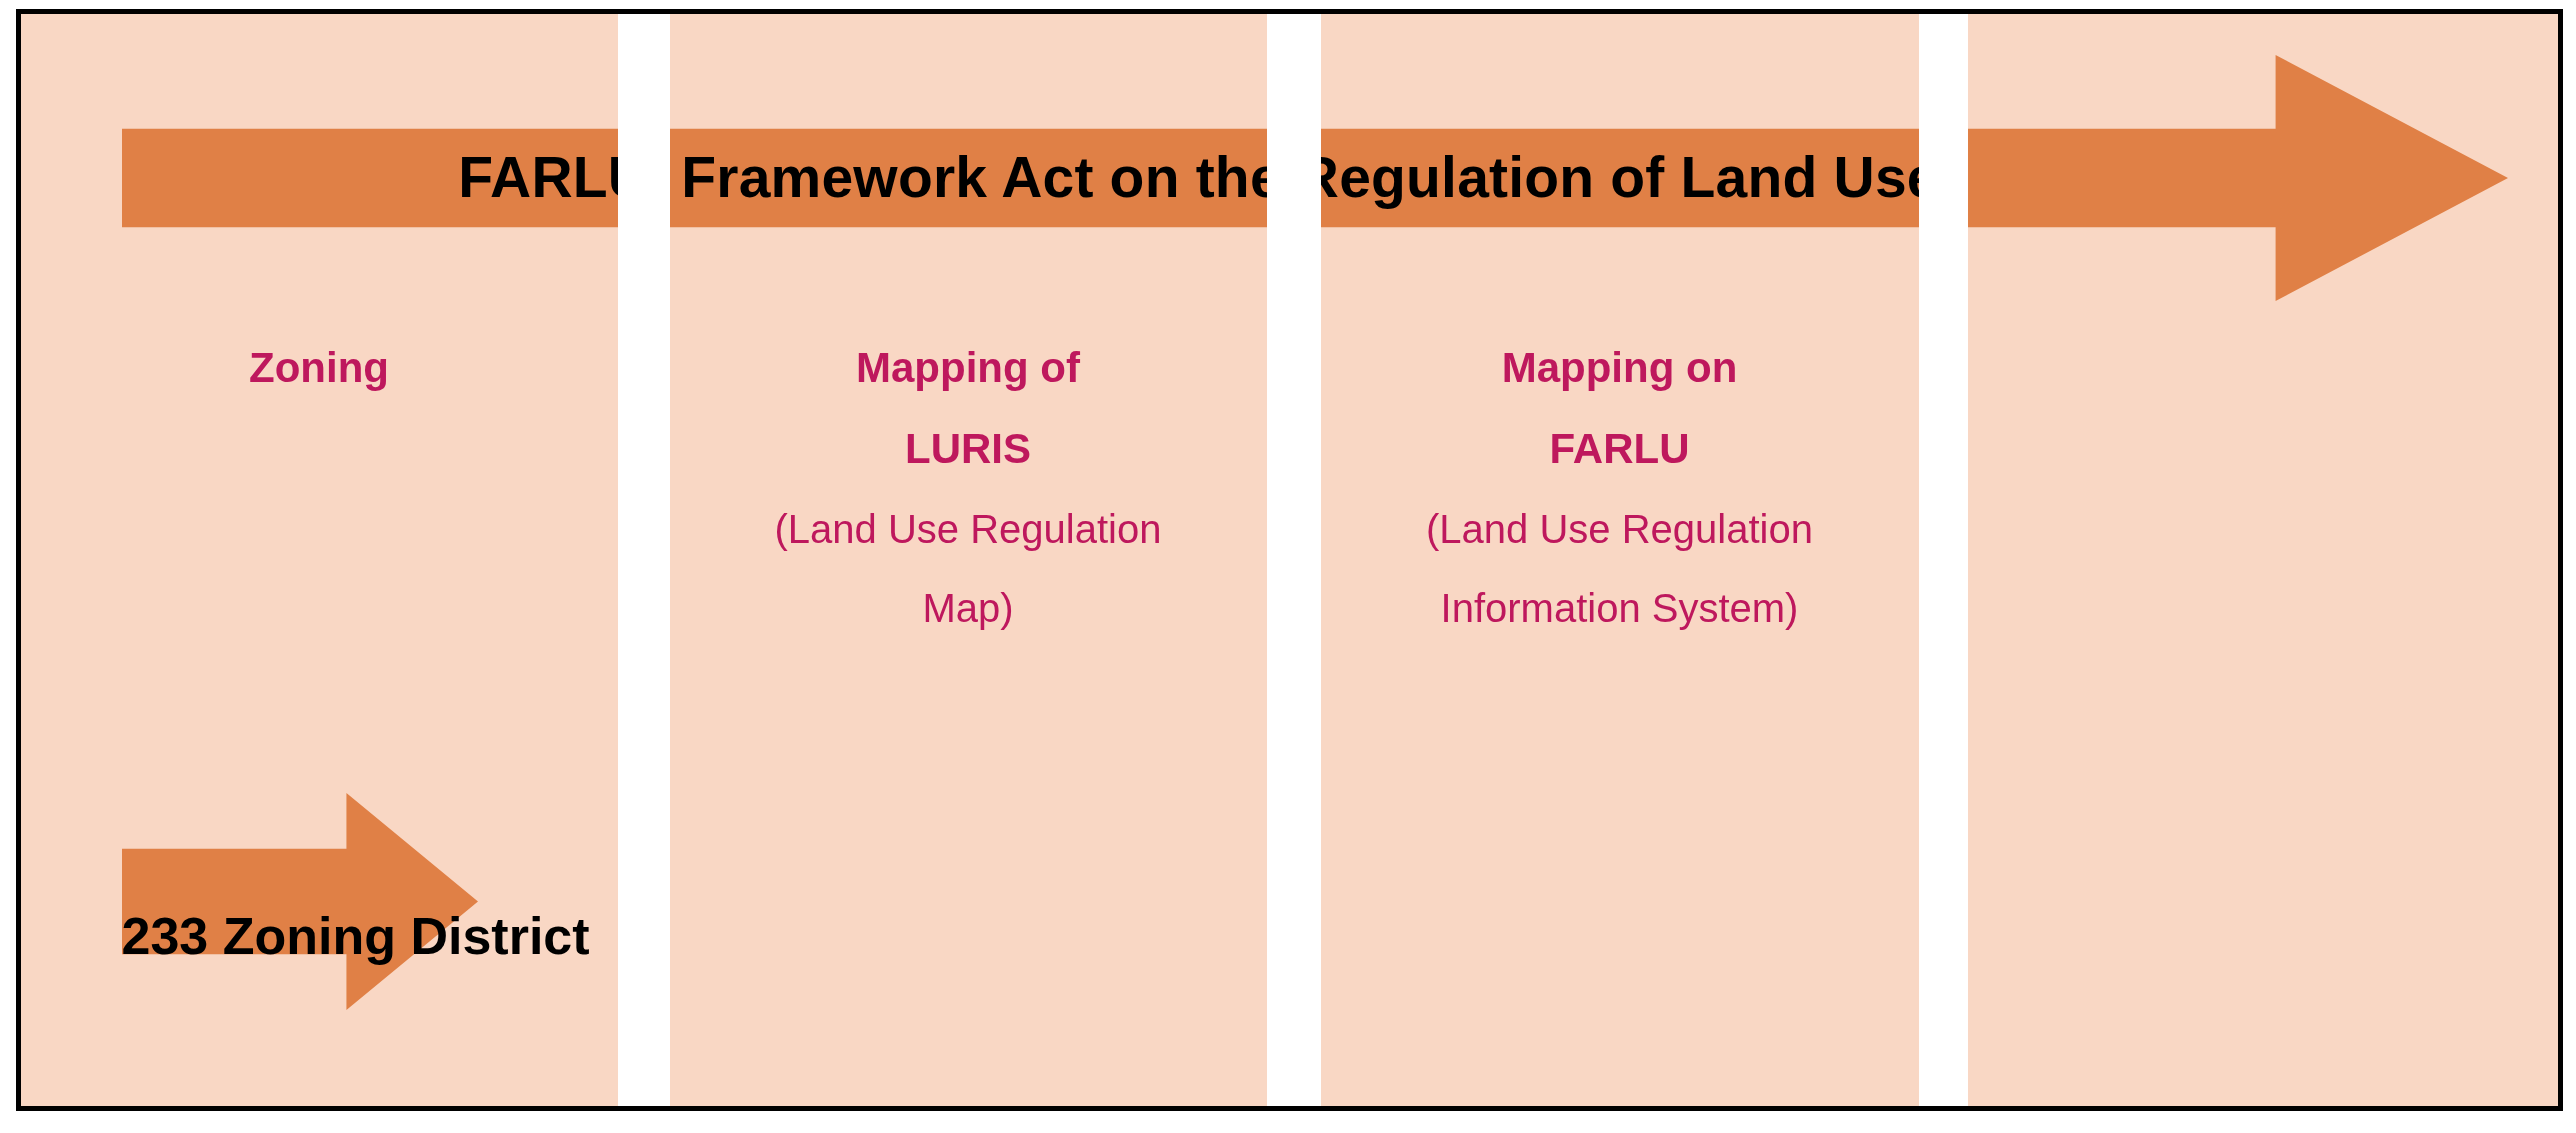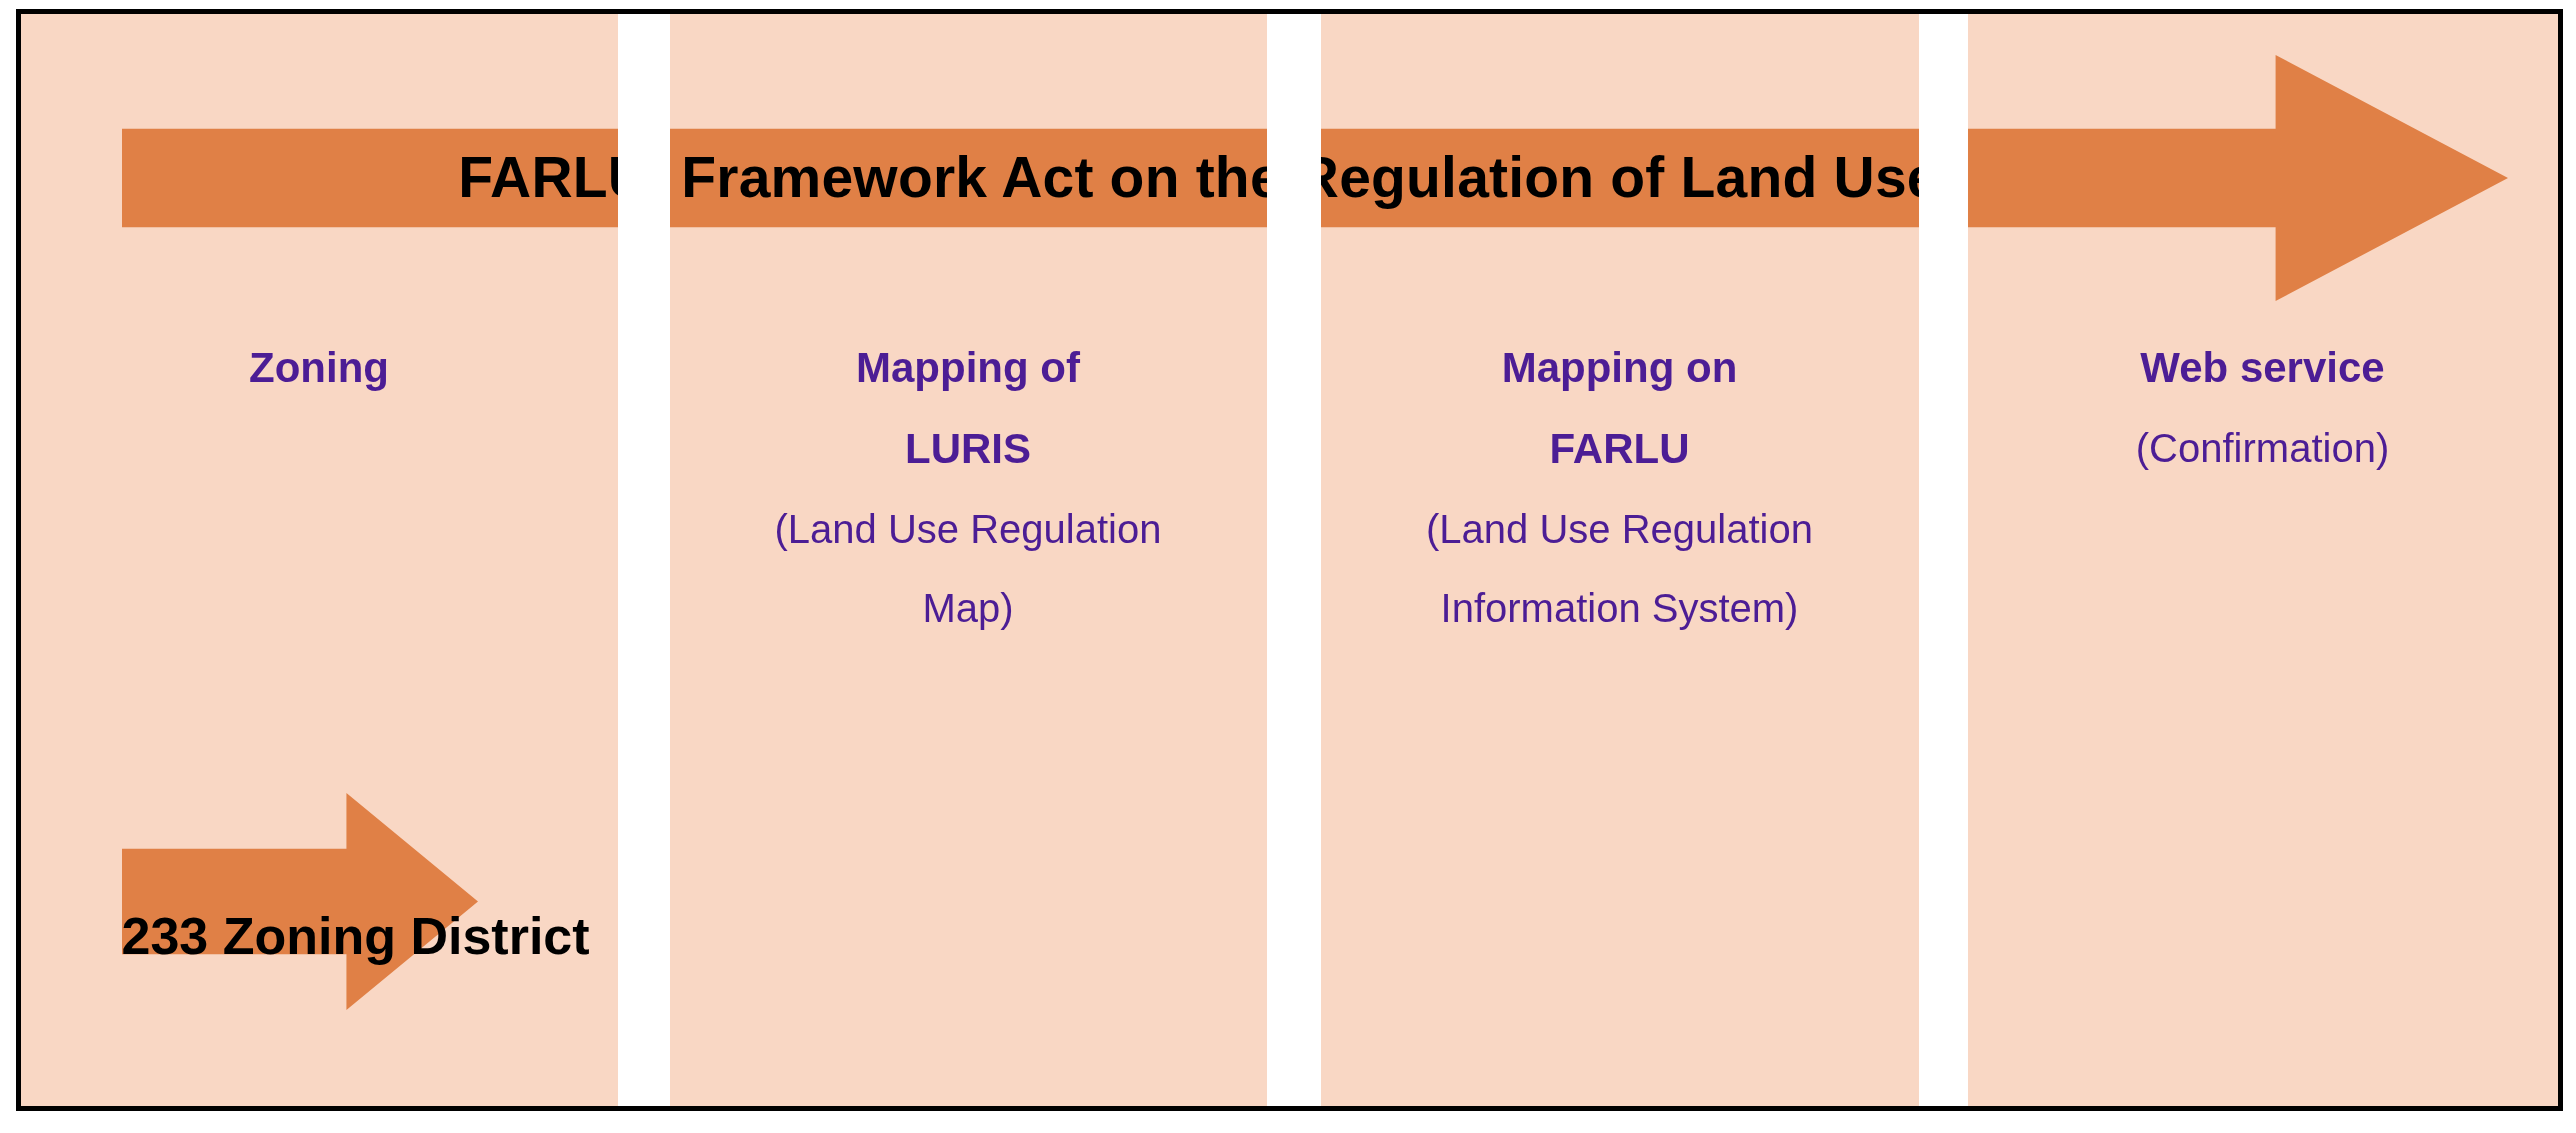--- a/index.html
+++ b/index.html
@@ -91,21 +91,21 @@
     width: 294px;
     font-size: 52px;
     z-index: 45;
   }
 
   
   .column-text {
     position: absolute;
     top: 333px;
     text-align: center;
-    color: #4c1d95;
+    color: #be185d;
     z-index: 10;
   }
   .col-line {
     display: block;
     line-height: 1.0;
   }
   .col-line.bold {
     font-weight: bold;
     font-size: 42px;
     margin-bottom: 39px;
@@ -144,24 +144,20 @@
     <span class="col-line regular">Map)</span>
   </div>
 
   <div class="column-text" style="left:1300px; width:598px;">
     <span class="col-line bold">Mapping on</span>
     <span class="col-line bold">FARLU</span>
     <span class="col-line regular">(Land Use Regulation</span>
     <span class="col-line regular">Information System)</span>
   </div>
 
-  <div class="column-text" style="left:1947px; width:590px;">
-    <span class="col-line bold">Web service</span>
-    <span class="col-line regular">(Confirmation)</span>
-  </div>
 
   <div class="arrow" id="zoning-district-arrow">
     <svg viewBox="0 0 460 280" preserveAspectRatio="none" aria-hidden="true">
       <polygon points="0,72 290,72 290,0 460,140 290,280 290,208 0,208" fill="#E08046"></polygon>
     </svg>
   </div>
   <div class="arrow-label" id="zoning-district-label">233 Zoning District</div>
 
   <div class="column-gutter" style="left:597px; width:52px;"></div>
   <div class="column-gutter" style="left:1246px; width:54px;"></div>

